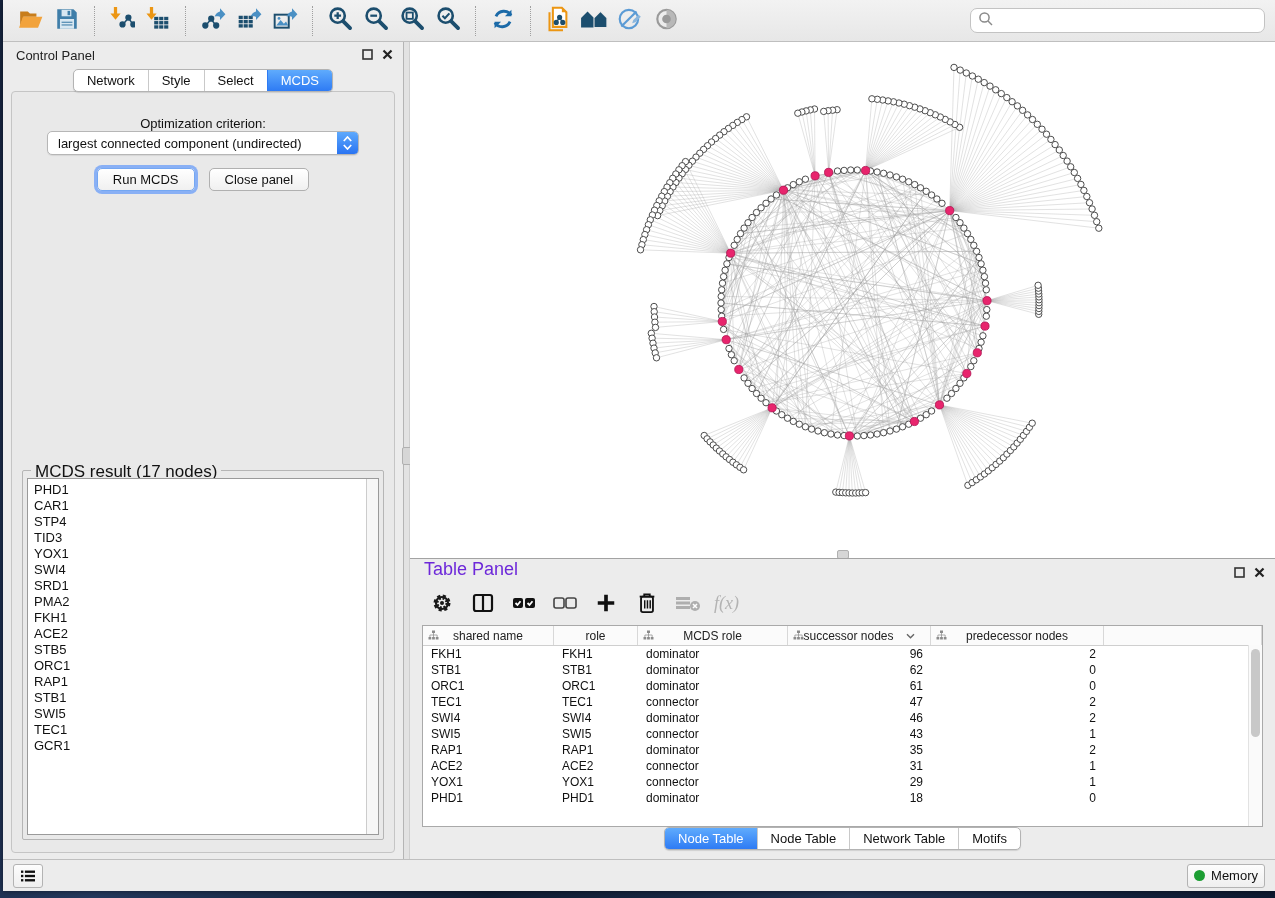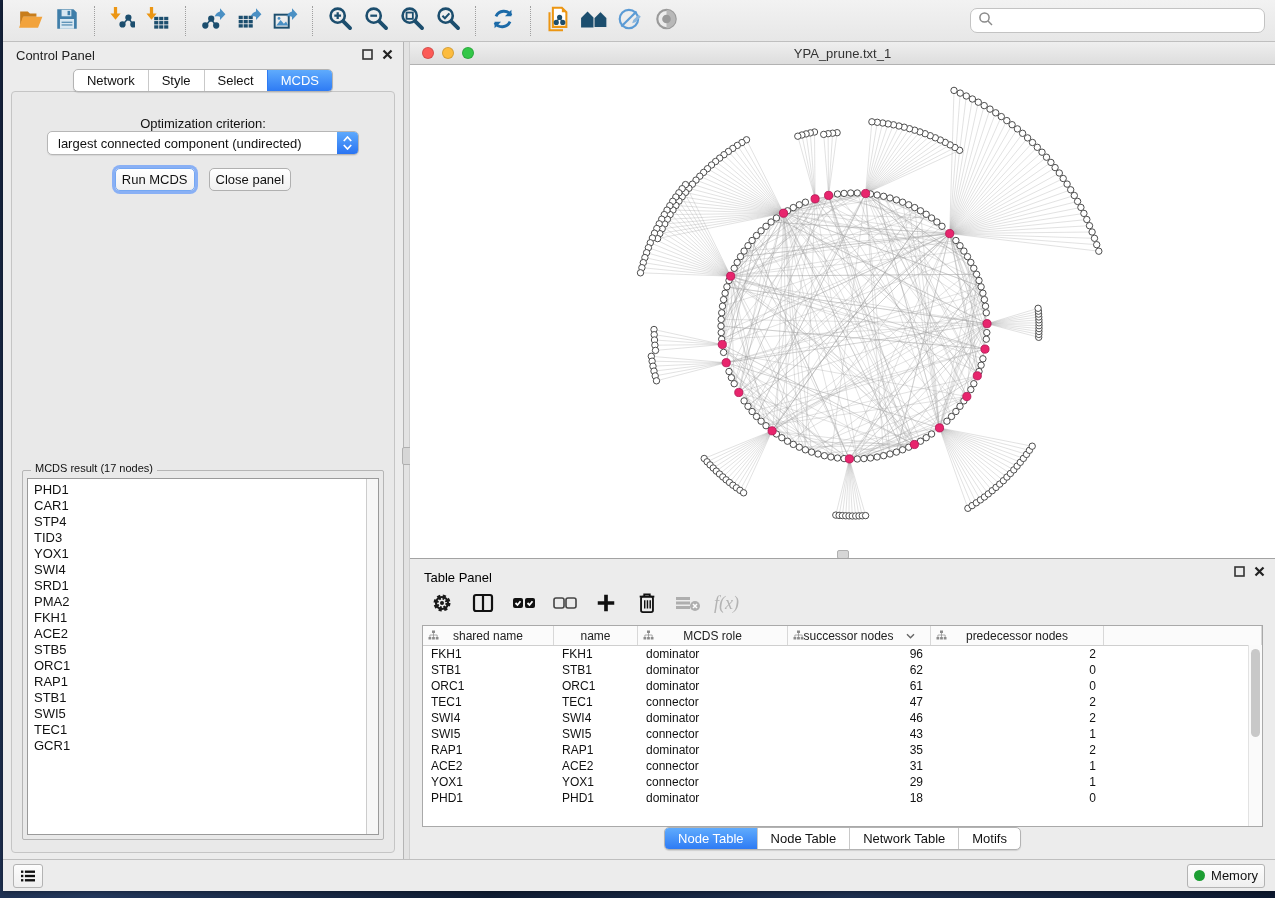--- a/index.html
+++ b/index.html
@@ -28,38 +28,38 @@
   .seg{display:inline-flex;background:#fff;border:1px solid #b3b3b3;border-radius:5px;overflow:hidden;box-shadow:0 1px 1px rgba(0,0,0,.12)}
   .seg-item{padding:3px 13px;font-size:13px;color:#111;border-left:1px solid #c9c9c9;white-space:nowrap}
   .seg-item:first-child{border-left:none}
   .seg-item.selected{background:linear-gradient(#5fabfd,#2e7bf4);color:#fff;border-left-color:#2e7bf4}
   .cp-body{margin:0 8px 6px;border:1px solid #c5c5c5;border-radius:4px;background:#e9e9e9;flex:1;display:flex;flex-direction:column;align-items:center;min-height:0}
   .opt-label{margin-top:24px;font-size:13px;color:#111}
   .dropdown{width:312px;height:24px;background:#fff;border:1px solid #b6b6b6;border-radius:5px;display:flex;align-items:stretch;box-shadow:0 1px 1px rgba(0,0,0,.08);box-sizing:border-box}
   .dd-value{flex:1;font-size:13px;color:#111;display:flex;align-items:center;padding-left:10px;white-space:nowrap;overflow:hidden}
   .dd-step{width:21px;flex:none;background:linear-gradient(#5da9fd,#2a74f2);border-radius:0 4px 4px 0;display:flex;flex-direction:column;align-items:center;justify-content:center;gap:2px}
   .cp-buttons{margin-top:13px;display:flex;gap:14px}
-  .btn{font-size:13px;color:#111;padding:3px 6px;background:linear-gradient(#ffffff,#f0f0f0);border:1px solid #b0b0b0;border-radius:5px;font-family:"Liberation Sans",sans-serif}
+  .btn{font-size:13px;color:#111;padding:3px 15px;background:linear-gradient(#ffffff,#f0f0f0);border:1px solid #b0b0b0;border-radius:5px;font-family:"Liberation Sans",sans-serif}
   .btn.focused{box-shadow:0 0 0 3px rgba(86,146,252,.65);border-color:#74a7f2}
   .result-group{margin:0 10px 12px;margin-top:auto;align-self:stretch;border:1px solid #b5b5b5;border-radius:2px;position:relative;height:368px;flex:none}
-  .result-legend{position:absolute;top:-9px;left:8px;background:#e9e9e9;padding:0 4px;font-size:11px;color:#111}
+  .result-legend{position:absolute;top:-9px;left:8px;background:#e9e9e9;padding:0 4px;font-size:17px;color:#111}
   .result-list{position:absolute;left:4px;right:4px;top:7px;bottom:4px;background:#fff;border:1px solid #9a9a9a;overflow:hidden;padding-top:3px;box-sizing:border-box}
   .result-item{font-size:13px;line-height:16px;padding-left:6px;color:#111}
   .list-scroll{position:absolute;right:0;top:0;bottom:0;width:11px;border-left:1px solid #ccc;background:#f7f7f7}
   
   .network-window{flex:1;display:flex;flex-direction:column;min-height:0;border-bottom:1px solid #a3a3a3}
   .nw-titlebar{height:22px;flex:none;background:linear-gradient(#efefef,#dddddd);border-bottom:1px solid #b2b2b2;position:relative;display:flex;align-items:center;justify-content:center;font-size:13px;color:#333}
   .traffic{position:absolute;left:12px;display:flex;gap:8px}
   .light{width:12px;height:12px;border-radius:50%;border:1px solid rgba(0,0,0,.15);box-sizing:border-box}
   .canvas{flex:1;background:#fff;position:relative;overflow:hidden}
   .canvas svg{position:absolute;left:0;top:0}
   .h-grip{position:absolute;left:50%;bottom:-1px;transform:translateX(-50%);width:10px;height:7px;background:#d6d6d6;border:1px solid #b0b0b0;border-radius:2px}
   
   .table-panel{height:300px;flex:none;background:#ececec;display:flex;flex-direction:column}
-  .tp-header{height:26px;flex:none;display:flex;align-items:flex-end;font-size:13px;color:#000000;padding:0 14px;position:relative}
+  .tp-header{height:26px;flex:none;display:flex;align-items:flex-start;font-size:18px;color:#6d28d9;padding:0 14px;position:relative}
   .tp-toolbar{height:40px;flex:none;display:flex;align-items:center;padding:0 19px;gap:15px}
   .tp-tool{width:26px;height:26px;display:flex;align-items:center;justify-content:center}
   .tp-tool.disabled{opacity:.9}
   .table-region{margin:0 12px;background:#fff;border:1px solid #a9a9a9;flex:1;position:relative;overflow:hidden}
   .t-header{display:grid;grid-template-columns:131px 84px 150px 143px 173px 1fr;height:19px;background:#fbfbfb;border-bottom:1px solid #cfcfcf}
   .t-hcell{position:relative;display:flex;align-items:center;justify-content:center;font-size:12px;color:#222;border-right:1px solid #d8d8d8;overflow:hidden}
   .t-hcell .tree{position:absolute;left:5px;top:4px}
   .t-row{display:grid;grid-template-columns:131px 84px 150px 143px 173px 1fr;height:16px}
   .t-cell{font-size:12px;color:#111;padding:0 8px;display:flex;align-items:center;overflow:hidden;white-space:nowrap}
   .t-cell.num{justify-content:flex-end}
@@ -320,28 +320,20 @@
         </div>
       </div>
     </div>
 
     <div class="v-splitter">
         <div class="v-grip"></div>
       </div>
 
     <div class="right-col">
       <div class="network-window">
-        <div class="nw-titlebar">
-          <div class="traffic">
-            <span class="light" id="tl-close" style="background: rgb(252, 91, 87);"></span>
-            <span class="light" id="tl-min" style="background: rgb(252, 188, 63);"></span>
-            <span class="light" id="tl-zoom" style="background: rgb(51, 199, 72);"></span>
-          </div>
-          <span>YPA_prune.txt_1</span>
-        </div>
         <div class="canvas">
           <svg id="net-svg" width="869" height="497">
               <g stroke="#9e9e9e" stroke-width="0.6" stroke-opacity="0.5">
                 <line x1="373.5" y1="148.2" x2="324.2" y2="318.7"></line>
                 <line x1="373.5" y1="148.2" x2="311.0" y2="261.0"></line>
                 <line x1="373.5" y1="148.2" x2="550.0" y2="341.3"></line>
                 <line x1="373.5" y1="148.2" x2="395.4" y2="384.8"></line>
                 <line x1="373.5" y1="148.2" x2="434.1" y2="393.6"></line>
                 <line x1="373.5" y1="148.2" x2="389.3" y2="382.2"></line>
                 <line x1="373.5" y1="148.2" x2="311.0" y2="261.0"></line>
@@ -1183,21 +1175,21 @@
                       <rect x="15.5" y="14" width="5.5" height="5"></rect>
                     </g>
                     <g stroke="#8b8b8b" stroke-width="1.4" fill="none">
                       <path d="M11 6v4M3.8 14v-4h14.5v4M11 10v4"></path>
                     </g>
                   </svg>
                 </span>
                 <span>shared name</span>
               </div>
               <div class="t-hcell">
-                <span>name</span>
+                <span>role</span>
               </div>
               <div class="t-hcell">
                 <span>
                   <svg class="tree" width="11" height="11" viewBox="0 0 22 22">
                     <g fill="#8b8b8b">
                       <rect x="8" y="1" width="6" height="5"></rect>
                       <rect x="1" y="14" width="5.5" height="5"></rect>
                       <rect x="8.2" y="14" width="5.5" height="5"></rect>
                       <rect x="15.5" y="14" width="5.5" height="5"></rect>
                     </g>

